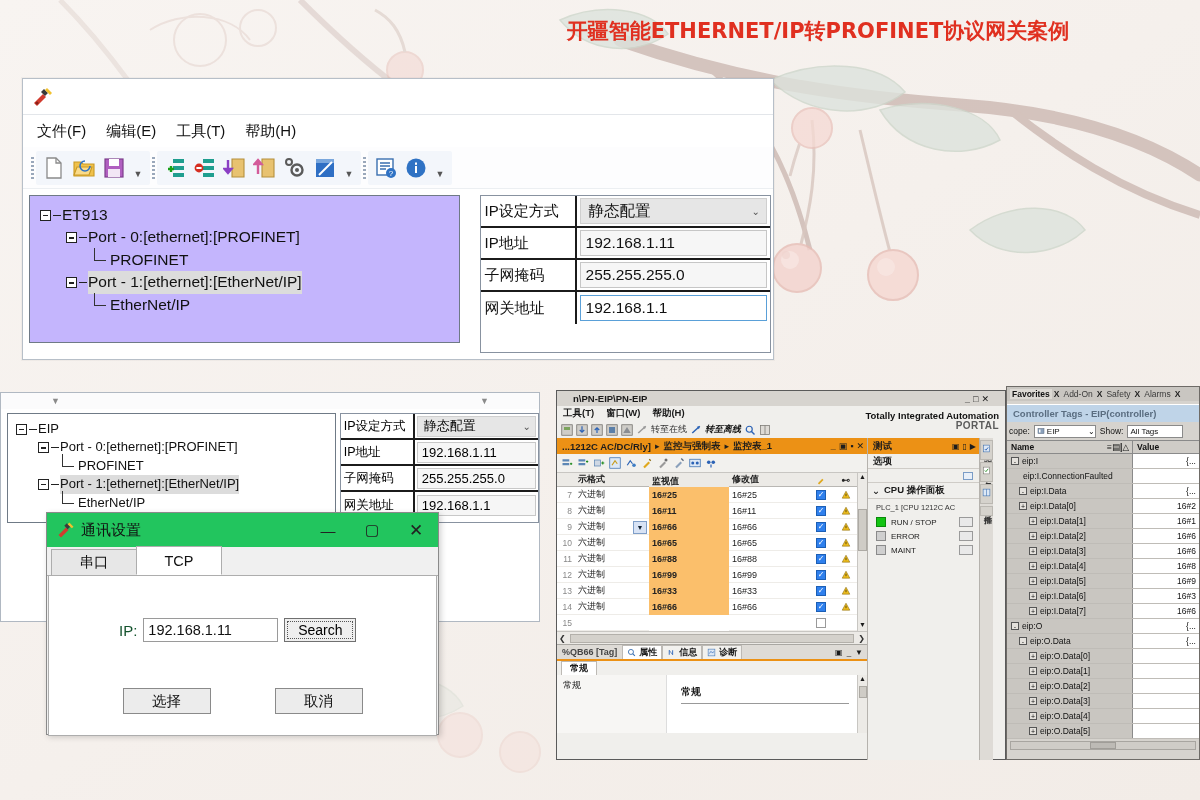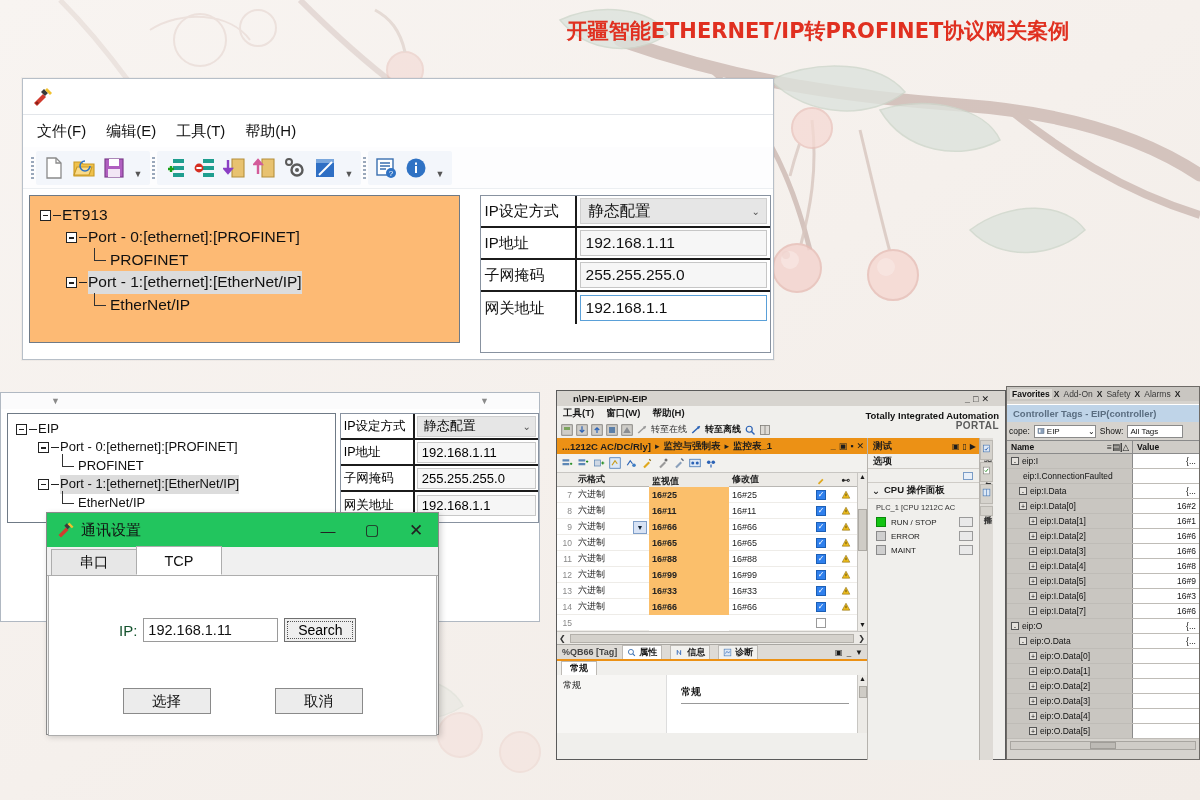--- a/index.html
+++ b/index.html
@@ -52,21 +52,21 @@
                    padding:0 8px; background:#fdfdfe; border-bottom:1px solid #eceff2; }
   .tb-group { display:flex; align-items:center; gap:6px; padding:0 6px;
               background:#f3f6fb; height:34px; border-radius:2px; }
   .tb-grip { width:3px; height:22px;
              background: repeating-linear-gradient(to bottom, #9aa8bb 0 2px, transparent 2px 4px); }
   .tb-ico { width:24px; height:24px; display:block; }
   .tb-more { width:12px; height:22px; display:flex; align-items:flex-end; justify-content:center;
              font-size:9px; color:#555; }
 
   #win1 .body { display:flex; height:152px; padding:6px 2px 0 6px; gap:0; }
-  .tree-pane { width:443px; height:148px; border:1px solid #6f7a86; background:#fdba74;
+  .tree-pane { width:443px; height:148px; border:1px solid #6f7a86; background:#c4b5fd;
                padding:8px 0 0 10px; overflow:hidden; }
 
   .tree { font-size:15.5px; color:#111; line-height:1.45;
           font-family:"Liberation Sans","DejaVu Sans",sans-serif; }
   .tnode { display:flex; align-items:center; white-space:nowrap; }
   .tnode.lvl1 { padding-left:0px; }
   .tnode.lvl2 { padding-left:26px; }
   .tnode.lvl3 { padding-left:52px; }
   .box-toggle { display:inline-block; width:11px; height:11px; border:1.4px solid #222;
                 position:relative; margin-right:2px; flex:none; background:#fff; }
@@ -152,21 +152,21 @@
   #tia .tbar { height:15px; background:#d7d4cf; display:flex; align-items:center;
                justify-content:space-between; padding:0 16px;
                font-size:9.5px; font-weight:bold; color:#1a1a1a; }
   .tbar-btns { display:flex; gap:3px; font-size:9px; }
   #tia .menurow { height:15px; display:flex; align-items:center; gap:12px; padding-left:6px;
                   font-size:9.5px; font-weight:bold; }
   #tia .tiatoolbar { height:17px; display:flex; align-items:center; gap:3px; padding-left:4px;
                      position:relative; }
   .tia-ico { width:12px; height:12px; display:block; }
   .tia-tool-txt { font-size:9px; color:#333; }
-  .tia-tool-txt.bold { font-weight:bold; color:#111; }
+  .tia-tool-txt.bold { font-weight:bold; color:#111;font-style:italic; }
   .tia-brand { position:absolute; right:6px; top:-10px; text-align:right; line-height:1.05; }
   .tia-brand .l1 { font-size:9.5px; font-weight:bold; color:#111; }
   .tia-brand .l2 { font-size:10px; font-weight:bold; color:#5b5b5b; letter-spacing:.5px; }
 
   .tia-main { display:flex; height:322px; }
   .tia-leftcol { width:310px; }
   .tia-tabrow { height:16px; display:flex; align-items:stretch; }
   .tia-doc-tab { flex:1; background:#ec9115; display:flex; align-items:center;
                  padding-left:5px; gap:4px; font-size:9.5px; font-weight:bold; color:#1d1d1d; }
   .tia-doc-tab .crumbsep { font-size:9px; }
@@ -201,21 +201,21 @@
   .hscroll { height:13px; background:#eceae6; border-top:1px solid #c8c6c2;
              display:flex; align-items:center; justify-content:space-between;
              padding:0 2px; font-size:8px; color:#333; }
   .hthumb { flex:1; height:9px; background:#d4d1cb; border:1px solid #b3b0aa; margin:0 4px; }
 
   .tia-bottom { border-top:1px solid #a9a7a2; }
   .tia-bottom .bt-tabs { height:16px; background:#dedbd6; display:flex; align-items:stretch;
                          border-bottom:2px solid #ec9115; font-size:9px; }
   .bt-label { display:flex; align-items:center; padding:0 5px; font-weight:bold; color:#444; }
   .bt-tab { display:flex; align-items:center; gap:3px; padding:0 4px; background:#f2f1ee;
-            border:1px solid #bdbab5; border-bottom:none; margin-right:8px; font-weight:bold; }
+            border:1px solid #bdbab5; border-bottom:none; margin-right:0; font-weight:bold; }
   .bt-tab.active { background:#fff; }
   .bt-right { margin-left:auto; display:flex; gap:4px; align-items:center; padding-right:4px; font-size:8px; }
   .bt-sub { height:14px; display:flex; align-items:flex-end; background:#f0efec; }
   .bt-subtab { padding:0 8px; font-size:9px; font-weight:bold; background:#fff;
                border:1px solid #bdbab5; border-bottom:none; height:14px;
                display:flex; align-items:center; margin-left:4px; }
   .bt-content { display:flex; height:58px; background:#fff; }
   .bt-nav { width:110px; padding:4px 0 0 6px; font-size:9px; border-right:1px solid #ddd; background:#f7f6f4; }
   .bt-pane { flex:1; padding:10px 8px 0 14px; position:relative; }
   .bt-pane .ttl { font-size:10px; font-weight:bold; }

